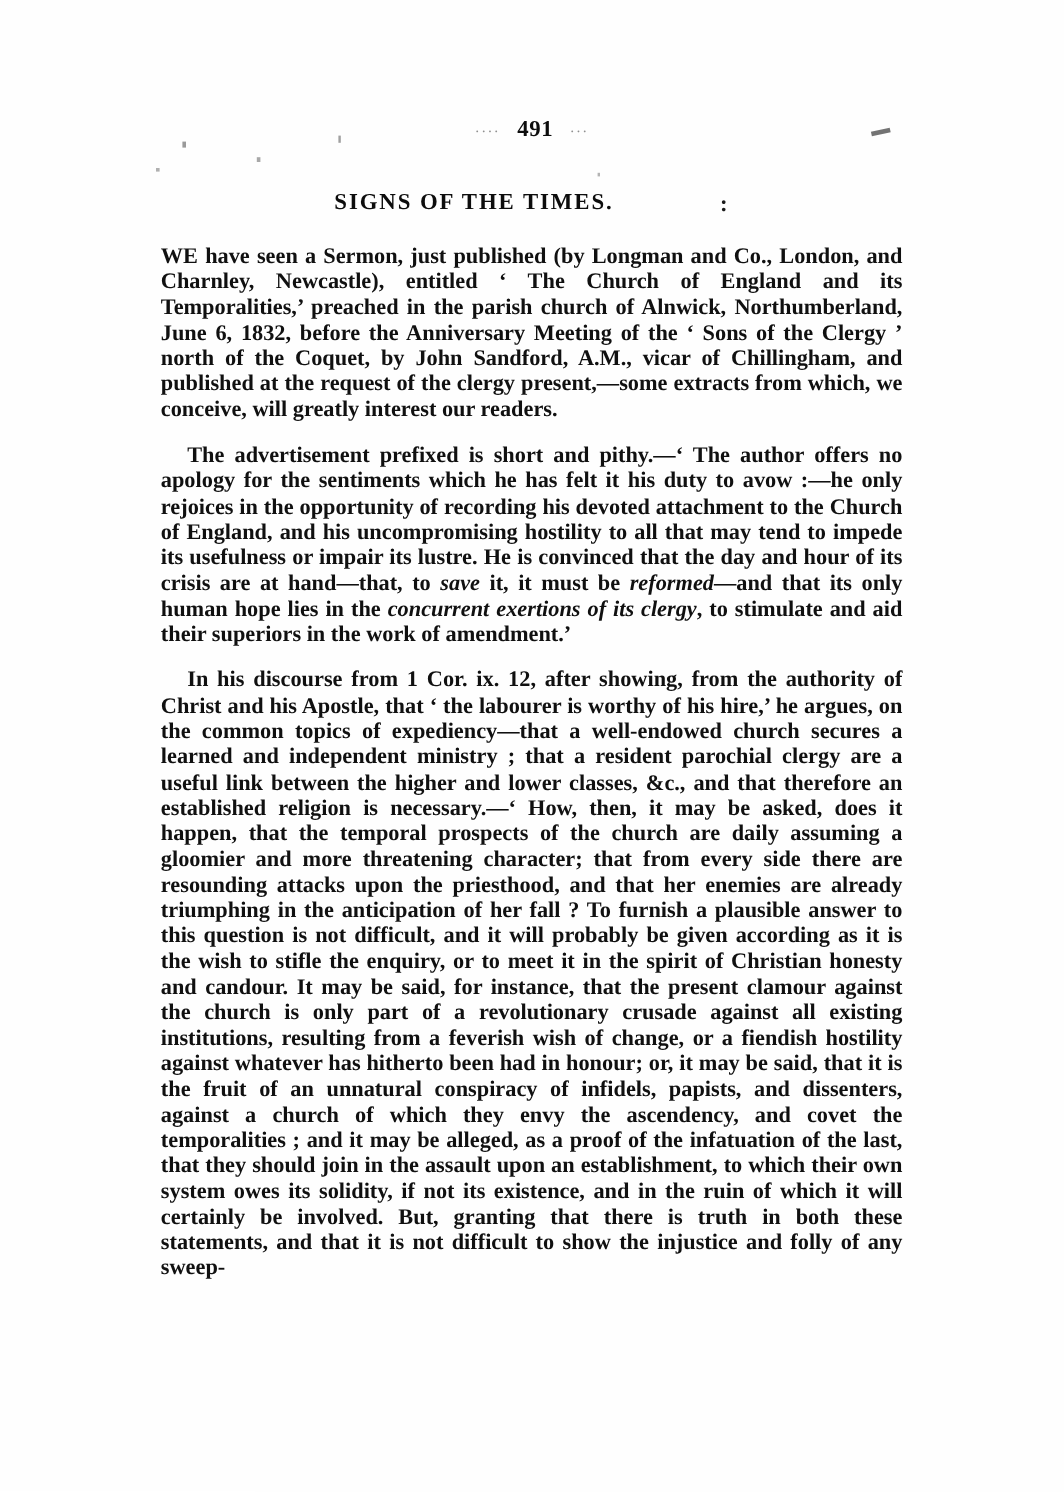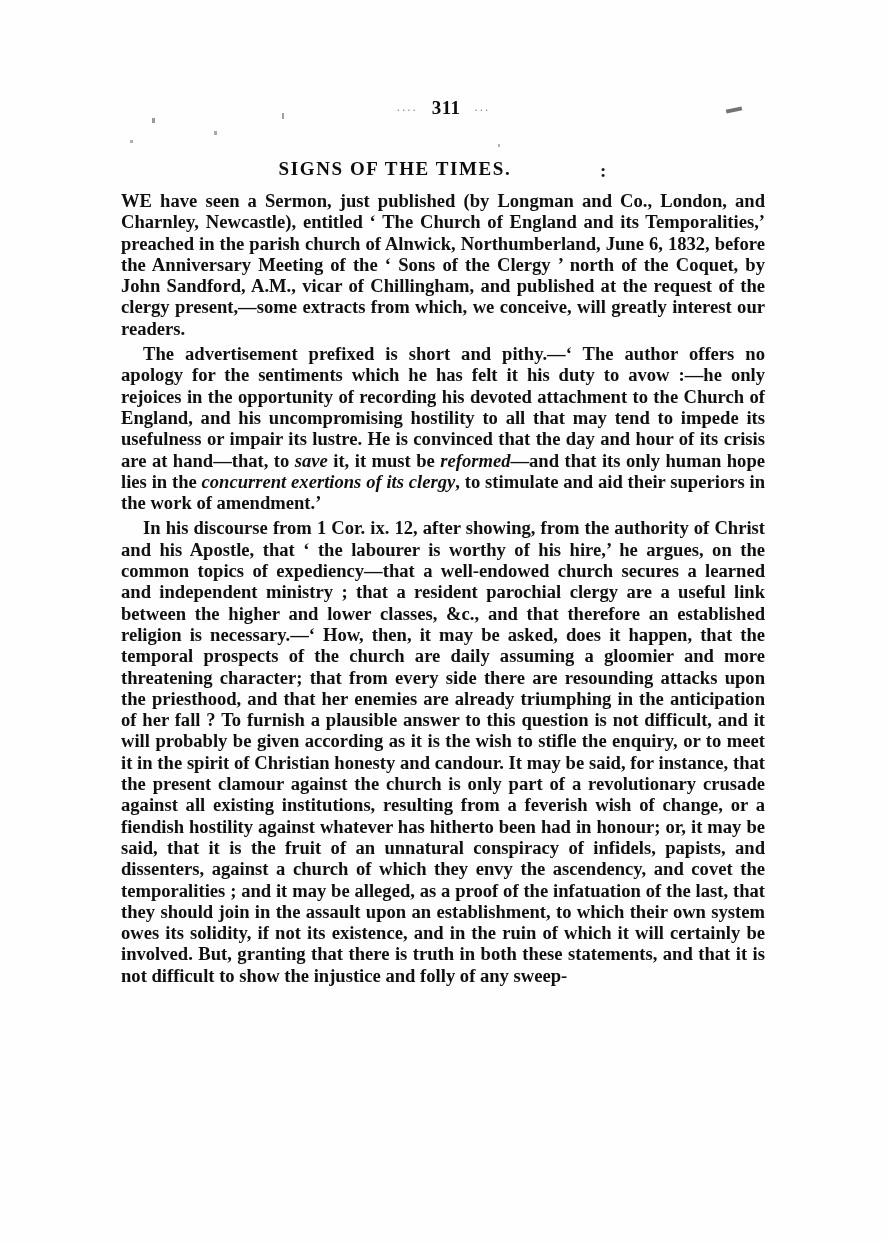--- a/index.html
+++ b/index.html
@@ -93,39 +93,39 @@
     top: 186px;
     width: 652px;
     font-size: 18.6px;
     line-height: 21.3px;
     text-align: justify;
     text-justify: inter-word;
     color: #101010;
     font-weight: 600;
   }
   #body-text p {
-    margin: 4px;
+    margin: 17px;
     padding: 0;
     text-align: justify;
   }
   #body-text p.indent { text-indent: 22px; }
   #body-text i { }
   .smallcaps {
     font-variant: small-caps;
     font-size: 1em;
   }
   .sc-w { font-size: 1em; }
 </style>
 </head>
 <body>
 
 <div id="page">
 
   <div class="folio">
-    <span class="dots-left">....</span><span>311</span><span class="dots-right">...</span>
+    <span class="dots-left">....</span><span>491</span><span class="dots-right">...</span>
   </div>
 
   <div class="speck-tr"></div>
   <div class="speck-a"></div>
   <div class="speck-b"></div>
   <div class="speck-c"></div>
   <div class="speck-d"></div>
   <div class="speck-e"></div>
 
   <div class="article-title">SIGNS OF THE TIMES.</div>

